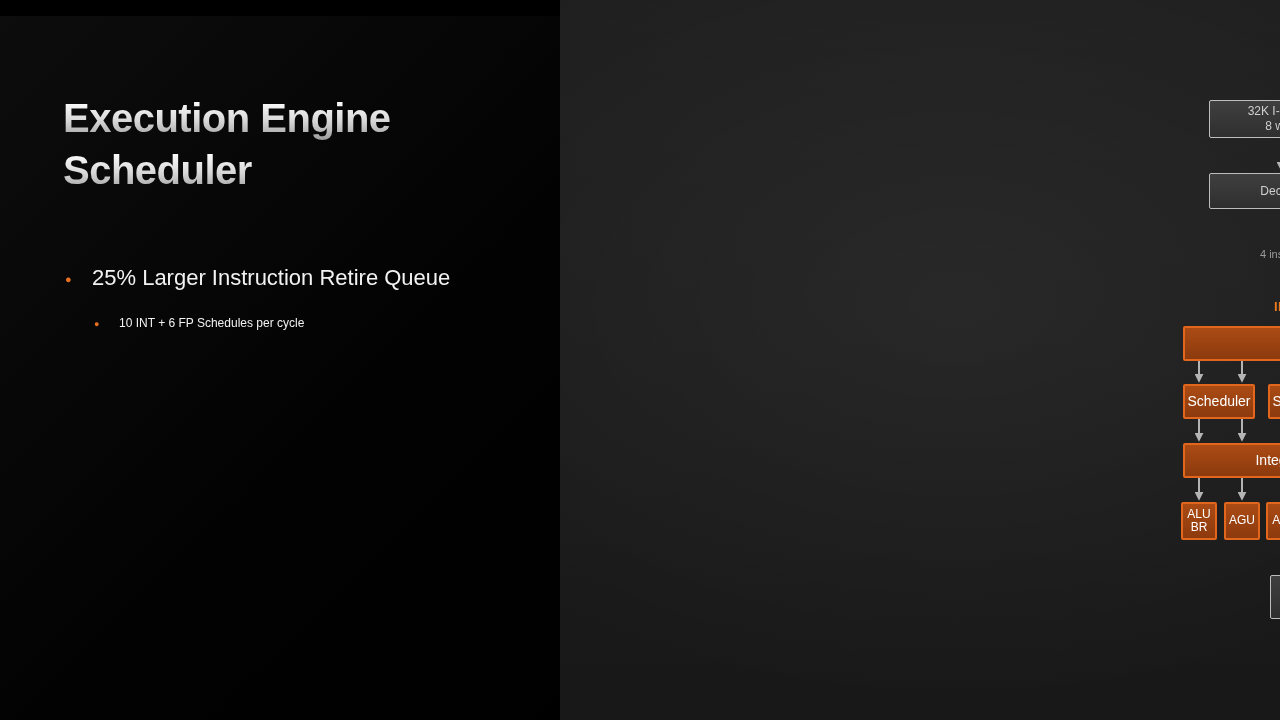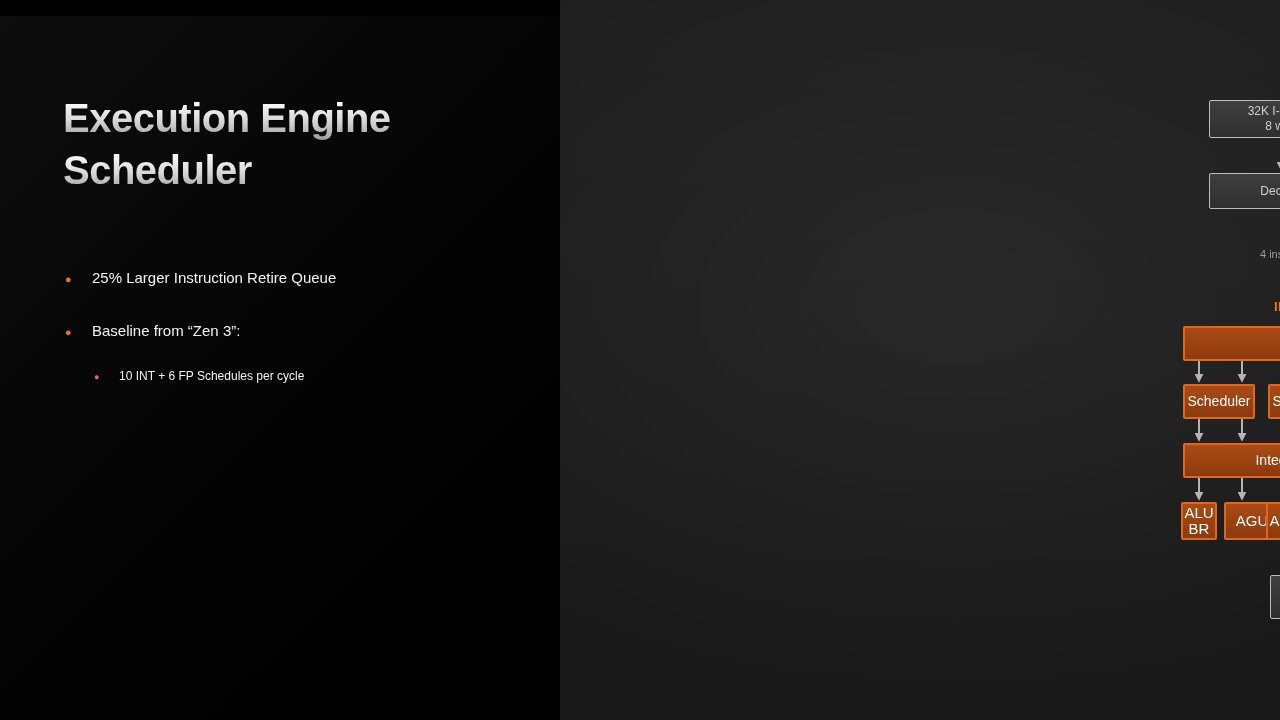--- a/index.html
+++ b/index.html
@@ -10,57 +10,56 @@
   .left-panel{position:absolute;left:0;top:16px;width:560px;height:720px;
               background:linear-gradient(135deg,#0d0d0d 0%,#020202 60%,#000 100%);}
   .left-inner{padding:76px 36px 0 63px;}
   h1.title{margin:0;font-size:40px;font-weight:700;line-height:1.3;letter-spacing:-0.5px;}
   h1.title span{display:block;color:#dcdcdc;}
   @supports (-webkit-background-clip:text){
     h1.title span{background:linear-gradient(180deg,#ffffff 15%,#d8d8d8 55%,#8f8f8f 100%);
       -webkit-background-clip:text;background-clip:text;color:transparent;}
   }
   ul.bullets{list-style:none;margin:70px 0 0 0;padding:0;color:#f2f2f2;}
-  ul.bullets li{position:relative;font-size:15px;line-height:24px;margin-bottom:29px;padding-left:29px;}
+  ul.bullets li{position:relative;font-size:22px;line-height:24px;margin-bottom:29px;padding-left:29px;}
   ul.bullets li::before{content:"\25CF";position:absolute;left:2px;top:1px;font-size:11px;color:#e8711f;}
   ul.bullets li.lv2{font-size:12px;line-height:20px;padding-left:56px;margin-top:-6px;}
   ul.bullets li.lv2::before{left:31px;top:1px;font-size:9px;}
 
   
   .right-panel{position:absolute;left:560px;top:0;width:720px;height:720px;
     background:radial-gradient(900px 560px at 55% 42%, rgba(255,255,255,0.055), rgba(0,0,0,0) 72%),
                linear-gradient(#1f1f1f,#181818);}
   #diagram{position:absolute;left:0;top:0;width:1280px;height:720px;}
   #edge-layer{position:absolute;left:0;top:0;pointer-events:none;}
   .edge{fill:none;stroke:#b4b4b4;stroke-width:2;}
 
   .box{position:absolute;display:flex;flex-direction:column;align-items:center;justify-content:center;
        text-align:center;border-radius:2px;box-sizing:border-box;line-height:1.25;}
   .box.gray{background:linear-gradient(#3f3f3f,#2f2f2f);border:1px solid #bdbdbd;color:#cfcfcf;font-size:12px;}
   .box.orange{background:linear-gradient(#ab4b14,#8c3a0e);border:2px solid #e2671c;color:#ffffff;font-size:14px;}
-  .box.small{font-size:15px;line-height:1.1;}
+  .box.small{font-size:12px;line-height:1.1;}
 
   .flow-label{position:absolute;font-size:11px;color:#9b9b9b;white-space:nowrap;}
   .sec-label{position:absolute;top:299px;font-size:13px;font-weight:700;letter-spacing:.4px;white-space:nowrap;}
   .sec-label.int{left:714px;color:#e8791c;}
 </style>
 </head>
 <body>
 
 <div class="page">
 
   <div class="left-panel">
     <div class="left-inner">
       <h1 class="title">
         <span>Execution Engine</span>
         <span>Scheduler</span>
       </h1>
       <ul class="bullets" id="bullet-list">
           <li class="lv1">25% Larger Instruction Retire Queue</li>
-          <li class="lv1">Baseline from “Zen 3”:</li>
           <li class="lv2">10 INT + 6 FP Schedules per cycle</li>
         </ul>
     </div>
   </div>
 
   <div class="right-panel">
     <div id="diagram">
       <svg id="edge-layer" width="1280" height="720">
         <defs>
           <marker id="ah" viewBox="0 0 10 10" refX="8" refY="5" markerWidth="9" markerHeight="9" markerUnits="userSpaceOnUse" orient="auto">
@@ -144,21 +143,21 @@
         <div class="box orange" style="left: 708px; top: 384px; width: 72px; height: 35px;">
           <div>Scheduler</div>
         </div>
         <div class="box orange" style="left: 623px; top: 443px; width: 327px; height: 35px;">
           <div>Integer Physical Register File</div>
         </div>
         <div class="box orange small" style="left: 621px; top: 502px; width: 36px; height: 38px;">
           <div>ALU</div>
           <div>BR</div>
         </div>
-        <div class="box orange small" style="left: 664px; top: 502px; width: 56px; height: 38px;">
+        <div class="box orange small" style="left: 664px; top: 502px; width: 36px; height: 38px;">
           <div>AGU</div>
         </div>
         <div class="box orange small" style="left: 706px; top: 502px; width: 36px; height: 38px;">
           <div>ALU</div>
         </div>
         <div class="box gray" style="left: 710px; top: 575px; width: 113px; height: 44px;"></div>
         <div class="flow-label" style="left: 700px; top: 248px;">4 instructions/cycle</div>
       </div>
   </div>
 

